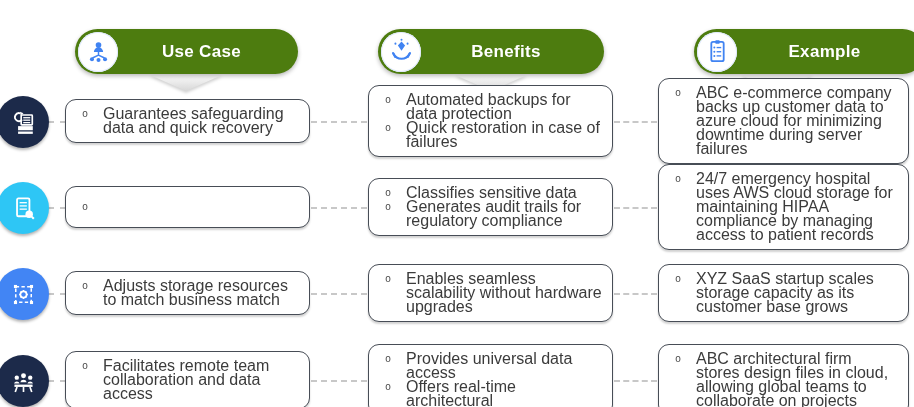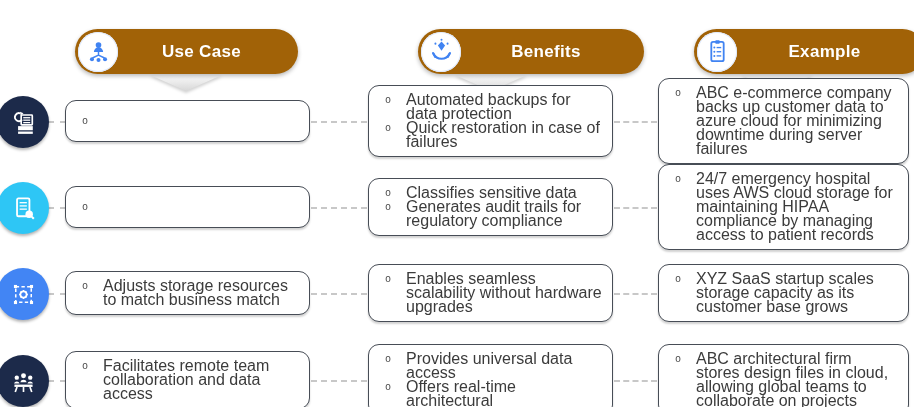--- a/index.html
+++ b/index.html
@@ -3,21 +3,21 @@
 <meta charset="utf-8">
 <style>
   html,body{margin:0;padding:0;background:#fff;}
   .canvas{
     position:relative;width:914px;height:407px;background:#ffffff;
     font-family:"Liberation Sans",sans-serif;overflow:hidden;
   }
   
   .pill{
     position:absolute;top:29px;height:45px;border-radius:23px;
-    background:#a16207;display:flex;align-items:center;justify-content:center;
+    background:#4d7c0f;display:flex;align-items:center;justify-content:center;
     box-shadow:0 2px 4px rgba(0,0,0,.28);
   }
   .pill-label{color:#fff;font-size:17px;font-weight:bold;letter-spacing:.3px;padding-left:30px;}
   .pill-badge{
     position:absolute;left:3px;top:2.5px;width:40px;height:40px;border-radius:50%;
     background:#fff;display:flex;align-items:center;justify-content:center;
     box-shadow:inset 0 0 0 1px #dfe9fb;
   }
   .pill-badge svg{width:27px;height:27px;}
   .chev{position:absolute;top:75px;width:72px;height:17px;filter:drop-shadow(0 2px 1.5px rgba(0,0,0,.18));}
@@ -60,21 +60,21 @@
         <path d="M7.9 12.4a4.1 4.1 0 0 1 8.2 0z" fill="#4083f2"></path>
         <path d="M12 12.4v2.8M12 15.2l-5.4 2.6M12 15.2l5.4 2.6" stroke="#4083f2" stroke-width="1.3" fill="none"></path>
         <circle cx="6.2" cy="18.8" r="1.8" fill="#4083f2"></circle>
         <circle cx="12" cy="19.6" r="1.8" fill="#4083f2"></circle>
         <circle cx="17.8" cy="18.8" r="1.8" fill="#4083f2"></circle>
       </svg>
     </span>
     <span class="pill-label">Use Case</span>
   </div>
 
-  <div class="pill" style="left:378px;width:226px;margin-left:40px;">
+  <div class="pill" style="left:378px;width:226px;">
     <span class="pill-badge">
       <svg viewBox="0 0 24 24">
         <polygon points="12,3.2 15.2,6.6 12,11.4 8.8,6.6" fill="#4083f2"></polygon>
         <circle cx="6.6" cy="5" r="0.9" fill="#4083f2"></circle>
         <circle cx="17.4" cy="5" r="0.9" fill="#4083f2"></circle>
         <circle cx="12" cy="1.6" r="0.9" fill="#4083f2"></circle>
         <path d="M4.6 13.5c1.6 3.2 4.2 5 7.4 5s5.8-1.8 7.4-5" stroke="#4083f2" stroke-width="1.8" fill="none" stroke-linecap="round"></path>
         <path d="M4.6 13.5l1.8 3.4M19.4 13.5l-1.8 3.4" stroke="#4083f2" stroke-width="1.8" fill="none" stroke-linecap="round"></path>
       </svg>
     </span>
@@ -135,20 +135,21 @@
       <line x1="11.8" y1="10.2" x2="17.2" y2="10.2" stroke="#fff" stroke-width="1"></line>
       <line x1="11.8" y1="12.1" x2="17.2" y2="12.1" stroke="#fff" stroke-width="1"></line>
       <rect x="7.8" y="14.8" width="11.4" height="3.2" fill="#fff"></rect>
       <rect x="7.8" y="19" width="11.4" height="1.8" fill="#fff"></rect>
     </svg>
   </div>
   <div class="box col1" style="top:121px;">
     <ul class="bullets">
       <li>
         <span class="marker">o</span>
+        <span class="li-text">Guarantees safeguarding data and quick recovery</span>
       </li>
     </ul>
   </div>
   <div class="box col2" style="top:121px;">
     <ul class="bullets">
       <li>
         <span class="marker">o</span>
         <span class="li-text">Automated backups for data protection</span>
       </li>
       <li>

